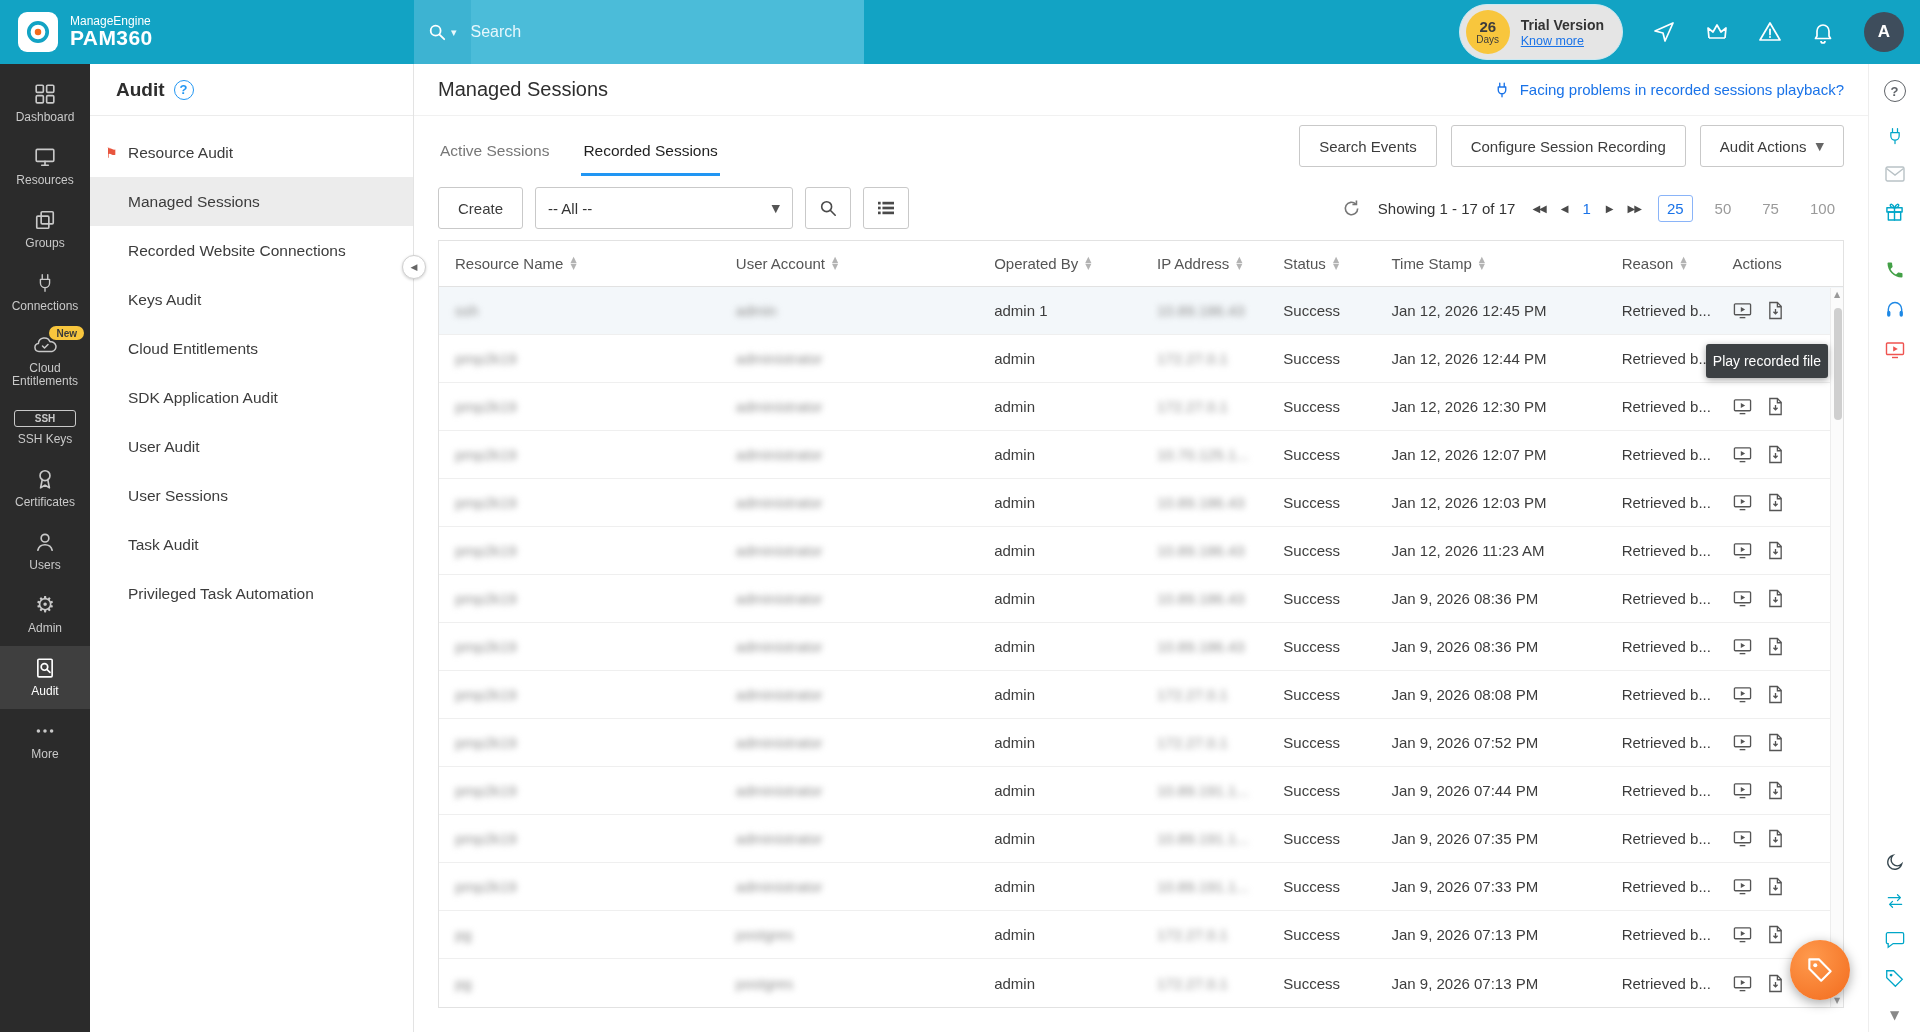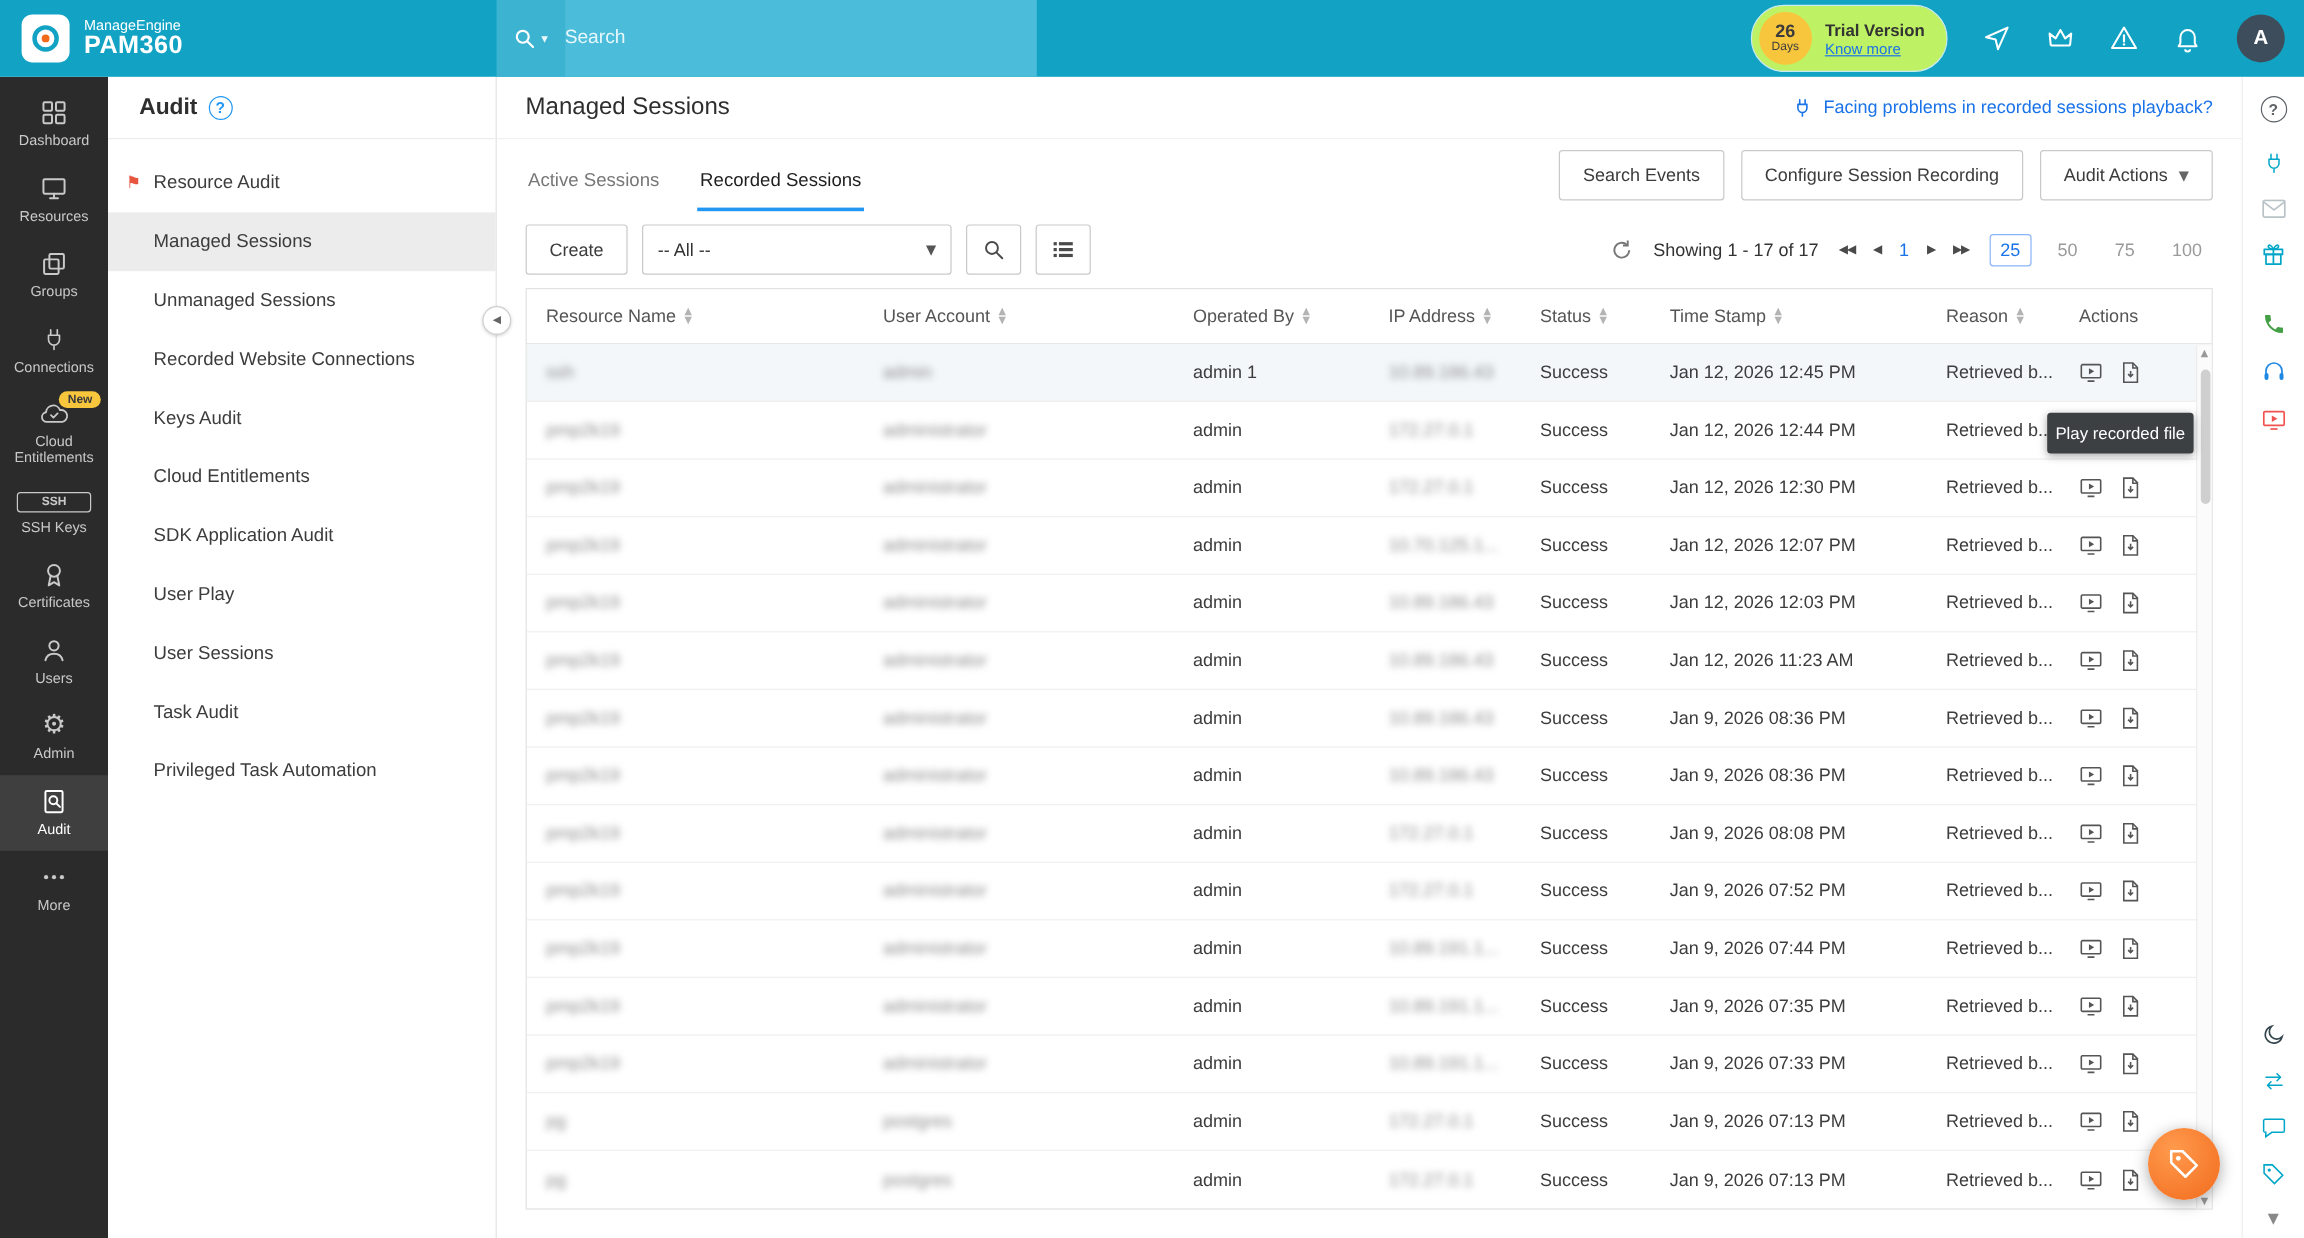--- a/index.html
+++ b/index.html
@@ -16,21 +16,21 @@
   .logo-box{width:40px;height:40px;background:#fff;border-radius:9px;display:flex;align-items:center;justify-content:center}
   .brand-lines{display:flex;flex-direction:column;line-height:1.05}
   .brand-l1{font-size:12px;color:#fff}
   .brand-l2{font-size:21px;font-weight:bold;color:#fff;letter-spacing:.4px}
   .searchbar{width:450px;height:64px;background:#4bbcd9;display:flex;align-items:center}
   .search-iconzone{display:flex;align-items:center;gap:5px;padding:0 14px;height:100%;background:#3db3d2;color:#fff}
   .search-caret{font-size:11px;color:#eaf8fc}
   .search-input{flex:1;background:transparent;border:none;outline:none;color:#fff;font-size:16px;padding-right:14px}
   .search-input::placeholder{color:#f0fbff;opacity:.95}
   .topbar-right{margin-left:auto;display:flex;align-items:center;gap:29px;padding-right:16px}
-  .trial{display:flex;align-items:center;gap:11px;background:#bef264;border:1px solid #c9e9f3;
+  .trial{display:flex;align-items:center;gap:11px;background:#e5e5e5;border:1px solid #c9e9f3;
          border-radius:30px;padding:5px 18px 5px 6px;cursor:pointer}
   .trial-days{width:44px;height:44px;border-radius:50%;background:#f8c63d;display:flex;flex-direction:column;
               align-items:center;justify-content:center;color:#3c3c3c}
   .trial-num{font-weight:bold;font-size:15px;line-height:16px}
   .trial-unit{font-size:10px;line-height:10px}
   .trial-t1{font-size:14px;font-weight:bold;color:#333;line-height:17px}
   .trial-t2{font-size:12.5px;color:#1a73e8;text-decoration:underline;cursor:pointer}
   .top-icon{color:#fff;cursor:pointer}
   .avatar{width:40px;height:40px;border-radius:50%;background:#3e4d5c;color:#fff;display:flex;
           align-items:center;justify-content:center;font-size:17px;font-weight:bold;cursor:pointer}
@@ -333,49 +333,45 @@
       <div class="nav-item pinned">
         <span class="pin">⚑</span>
         <span>Resource Audit</span>
       </div>
 
       <div class="nav-item active">
 
         <span>Managed Sessions</span>
       </div>
 
+
       <div class="nav-item">
 
-        <span>Unmanaged Sessions</span>
+        <span>Recorded Website Connections</span>
       </div>
 
       <div class="nav-item">
 
-        <span>Recorded Website Connections</span>
-      </div>
+        <span>Keys Audit</span>
+      </div>
+
 
       <div class="nav-item">
 
-        <span>Keys Audit</span>
-      </div>
-
+        <span>Cloud Entitlements</span>
+      </div>
 
       <div class="nav-item">
 
-        <span>Cloud Entitlements</span>
+        <span>SDK Application Audit</span>
       </div>
 
       <div class="nav-item">
 
-        <span>SDK Application Audit</span>
-      </div>
-
-      <div class="nav-item">
-
-        <span>User Play</span>
+        <span>User Audit</span>
       </div>
 
       <div class="nav-item">
 
         <span>User Sessions</span>
       </div>
 
       <div class="nav-item">
 
         <span>Task Audit</span>

